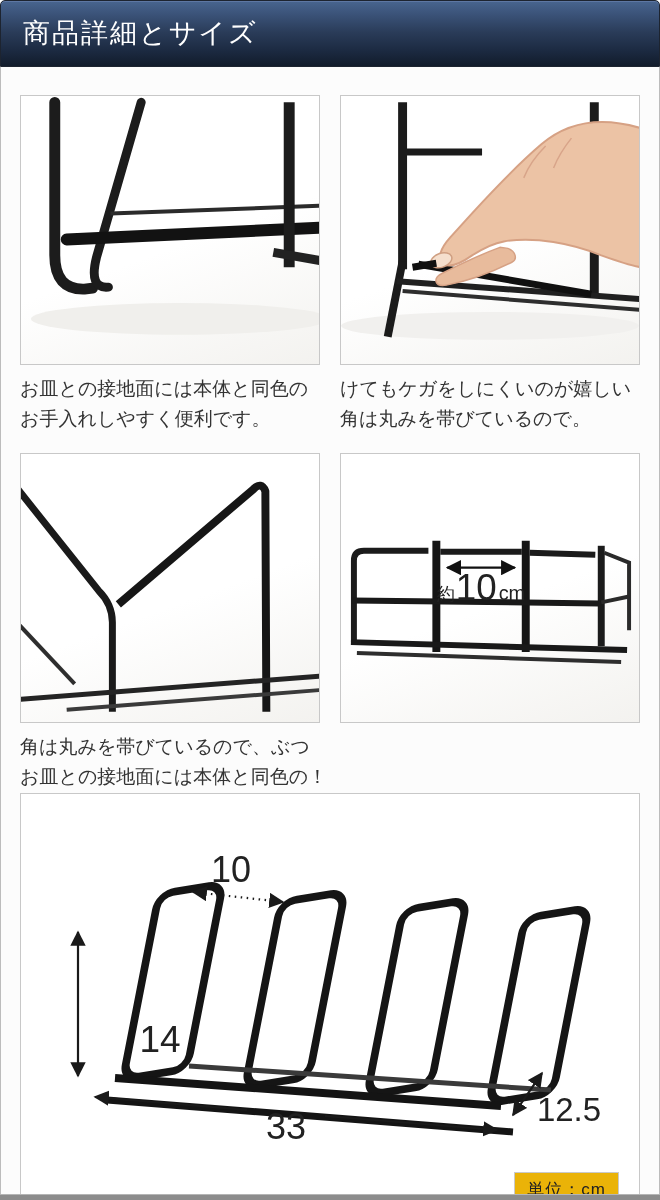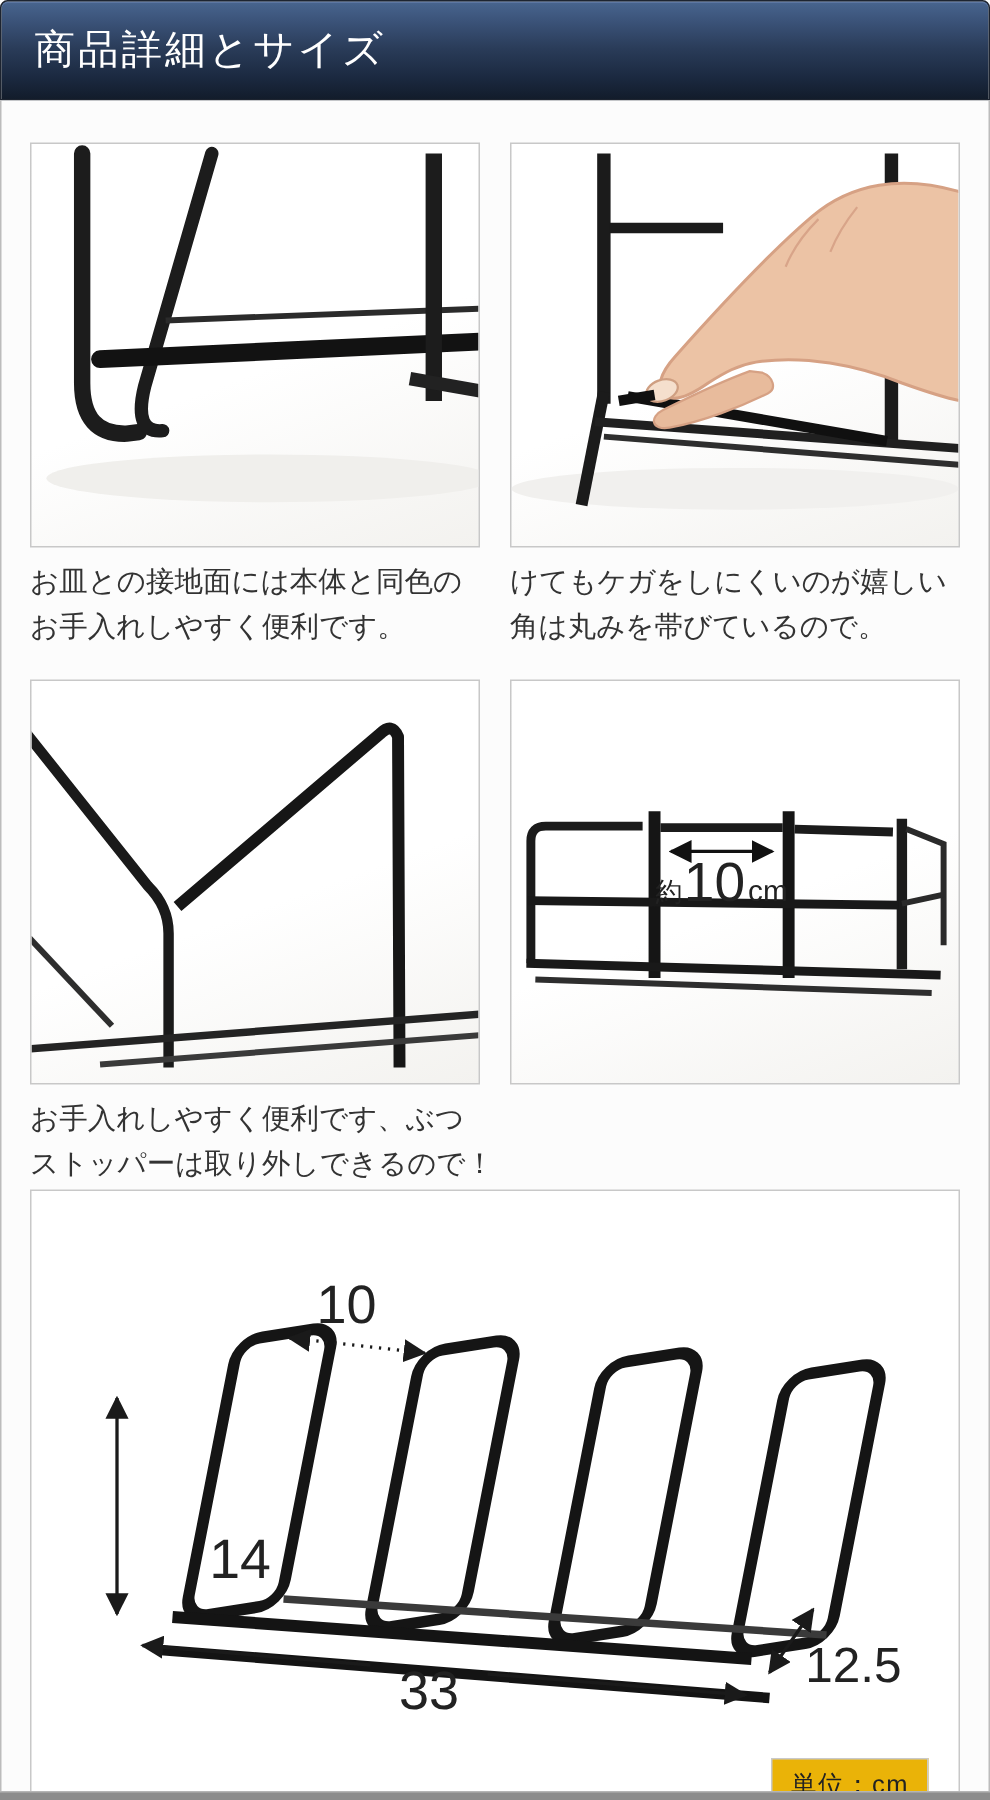--- a/index.html
+++ b/index.html
@@ -114,22 +114,22 @@
       <div class="photo-box">
         <svg viewBox="0 0 300 235">
           <path d="M-8,12 L78,120 Q92,134 92,152 L92,242" fill="none" stroke="#1a1a1a" stroke-width="7"></path>
           <path d="M98,134 L234,18 Q242,10 246,20 L247,242" fill="none" stroke="#161616" stroke-width="8" stroke-linejoin="round"></path>
           <line x1="-8" y1="148" x2="54" y2="214" stroke="#2e2e2e" stroke-width="4"></line>
           <line x1="-8" y1="230" x2="304" y2="206" stroke="#242424" stroke-width="5"></line>
           <line x1="46" y1="240" x2="304" y2="220" stroke="#3a3a3a" stroke-width="4"></line>
         </svg>
       </div>
       <div class="caption">
-        <span>お手入れしやすく便利です、ぶつ</span>
-        <span>ストッパーは取り外しできるので！</span>
+        <span>角は丸みを帯びているので、ぶつ</span>
+        <span>お皿との接地面には本体と同色の！</span>
       </div>
     </div>
 
     <div class="cell">
       <div class="photo-box">
         <svg viewBox="0 0 300 235">
           <defs>
             <marker id="ah2" viewBox="0 0 10 10" refX="9" refY="5" markerWidth="7" markerHeight="7" orient="auto-start-reverse">
               <path d="M0,0 L10,5 L0,10 Z" fill="#111111"></path>
             </marker>

